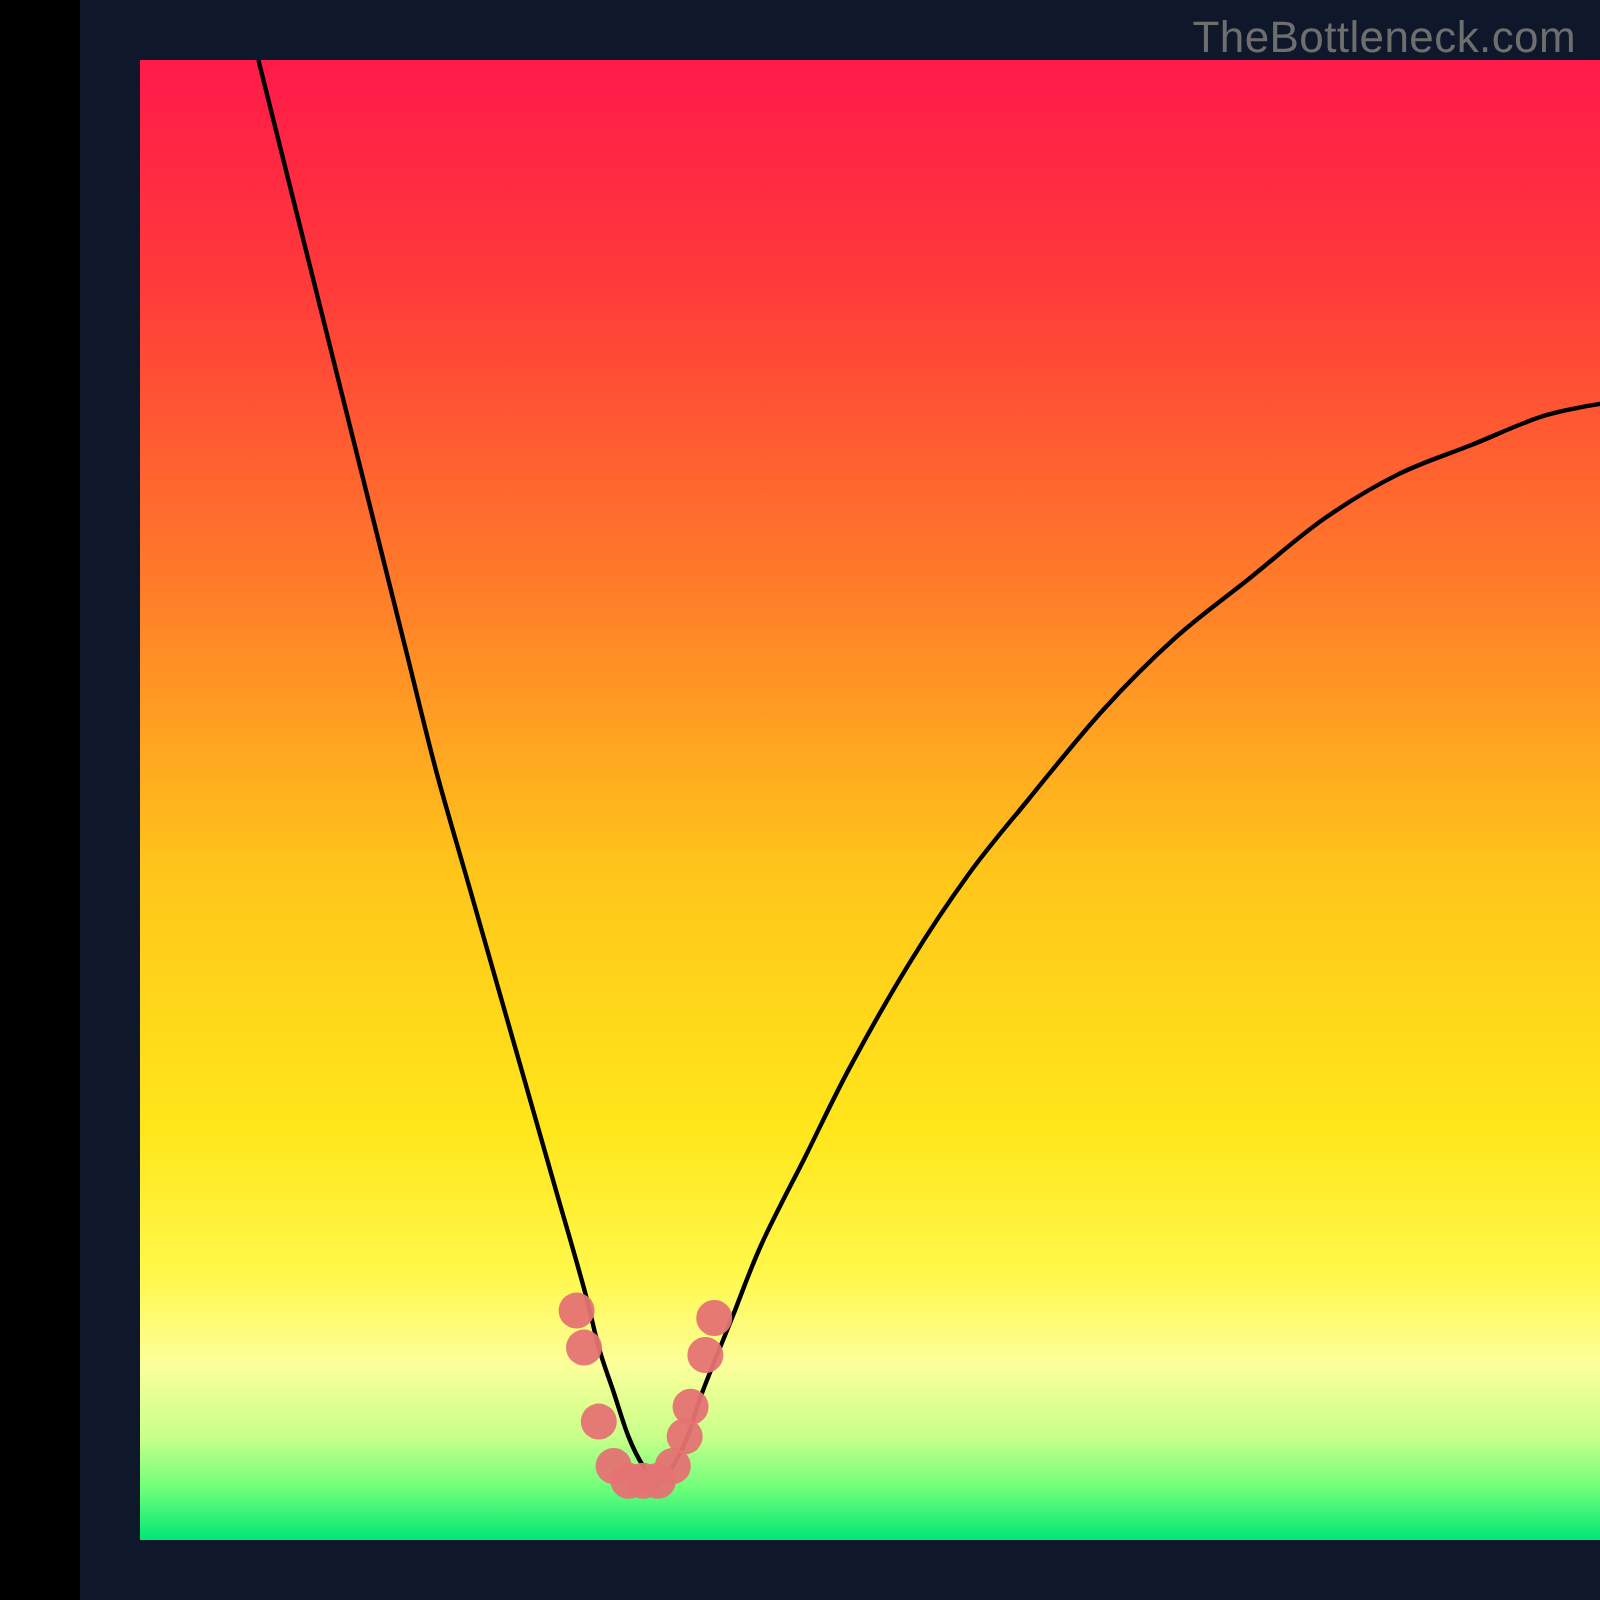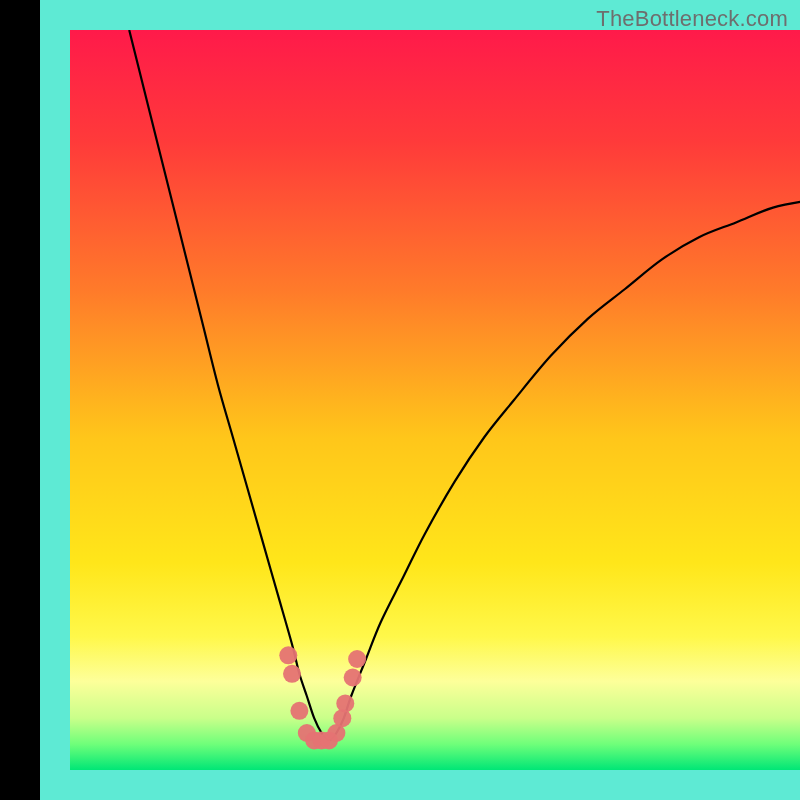--- a/index.html
+++ b/index.html
@@ -7,21 +7,21 @@
     padding: 0;
     width: 800px;
     height: 800px;
     overflow: hidden;
     background: #000;
     font-family: Arial, Helvetica, sans-serif;
   }
   .frame {
     position: absolute;
     inset: 0;
-    background: #5eead4;
+    background: #0f172a;
     margin-left: 40px;
   }
   .plot {
     position: absolute;
     left: 30px;
     top: 30px;
     width: 740px;
     height: 740px;
     overflow: hidden;
   }

